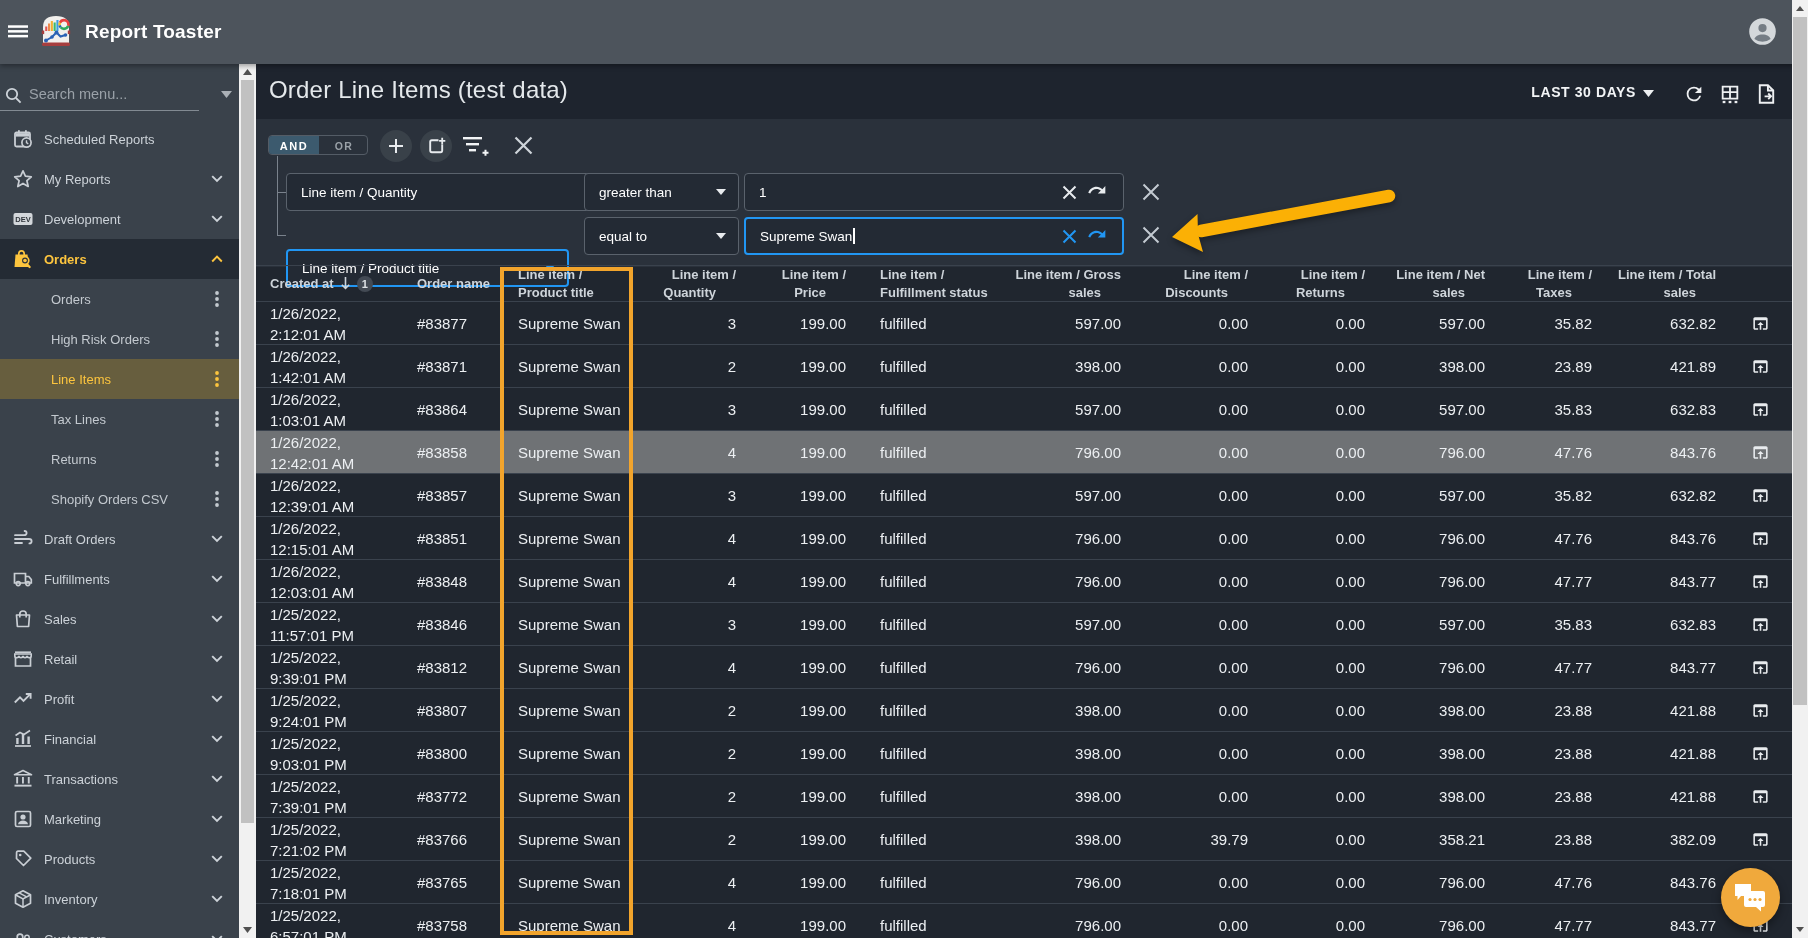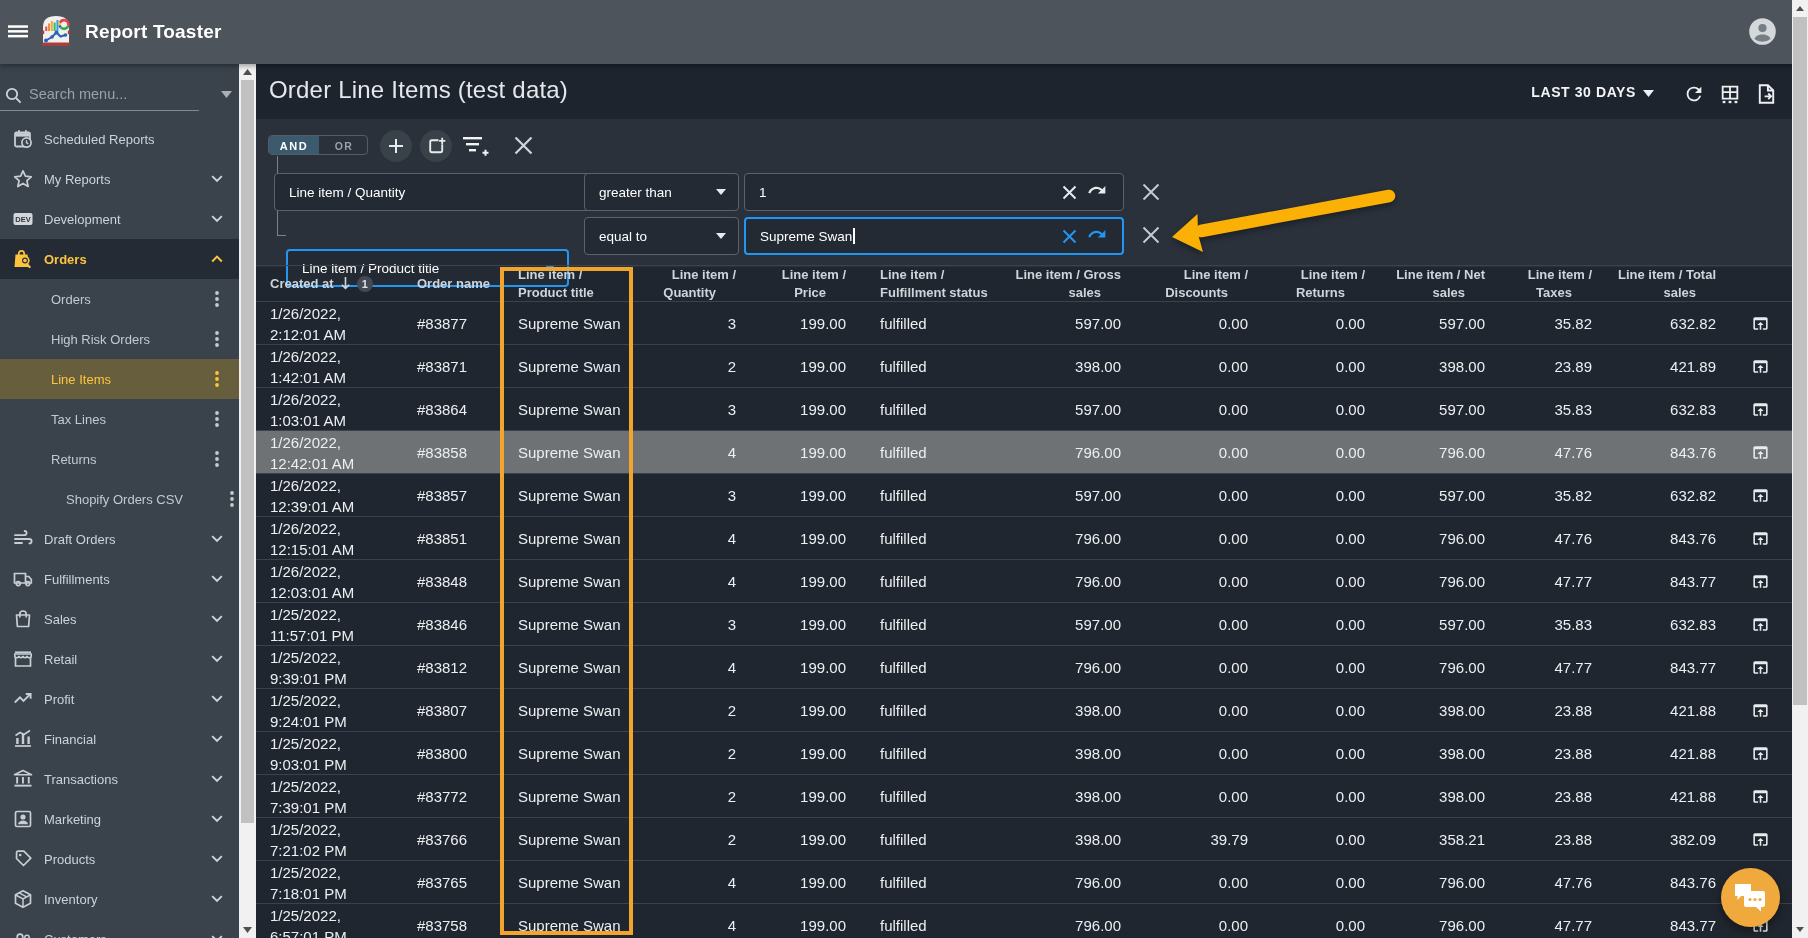--- a/index.html
+++ b/index.html
@@ -165,21 +165,21 @@
         </svg>
       </div>
 <div class="mitem" style="top:375px;">
         <div class="stext">Returns</div>
         <svg class="kebab" viewBox="0 0 4 16">
           <circle cx="2" cy="2" r="1.9" fill="#c3c9cf"></circle>
           <circle cx="2" cy="8" r="1.9" fill="#c3c9cf"></circle>
           <circle cx="2" cy="14" r="1.9" fill="#c3c9cf"></circle>
         </svg>
       </div>
-<div class="mitem" style="top:415px;margin-left:15px;">
+<div class="mitem" style="top:415px;">
         <div class="stext">Shopify Orders CSV</div>
         <svg class="kebab" viewBox="0 0 4 16">
           <circle cx="2" cy="2" r="1.9" fill="#c3c9cf"></circle>
           <circle cx="2" cy="8" r="1.9" fill="#c3c9cf"></circle>
           <circle cx="2" cy="14" r="1.9" fill="#c3c9cf"></circle>
         </svg>
       </div>
 <div class="mitem" style="top:455px;text-decoration:underline;">
         <svg class="micon" viewBox="0 0 20 20">
           <path d="M2 6.2 L11 6.2 Q13.6 6.2 13.6 4 Q13.6 2 11.6 2" fill="none" stroke="#c9ced4" stroke-width="1.8" stroke-linecap="round"></path>
@@ -374,21 +374,21 @@
   <path d="M19.5 16.8 L25.5 16.8 M22.5 13.8 L22.5 19.8" stroke="#f2f4f6" stroke-width="2"></path>
 </svg>
 <svg class="abs" style="left:258px;top:17px" width="19" height="19" viewBox="0 0 19 19">
           <path d="M1.5 1.5 L17.5 17.5 M17.5 1.5 L1.5 17.5" stroke="#cfd5da" stroke-width="2.2"></path>
         </svg>
 
 <div class="abs" style="left:21px;top:37px;width:1px;height:79px;background:#7a828c;"></div>
 <div class="abs" style="left:21px;top:73px;width:9px;height:1px;background:#7a828c;"></div>
 <div class="abs" style="left:21px;top:116px;width:9px;height:1px;background:#7a828c;"></div>
 
-<div class="ffield" style="left:18px;top:54px;width:335px;">
+<div class="ffield" style="left:30px;top:54px;width:335px;">
           <div class="flabel">Line item / Quantity</div>
           <svg class="fcaret" viewBox="0 0 10 6">
             <path d="M0 0 L10 0 L5 6 Z" fill="#e8ebee"></path>
           </svg>
         </div>
 <div class="ffield" style="left:328px;top:54px;width:155px;">
           <div class="flabel">greater than</div>
           <svg class="fcaret" viewBox="0 0 10 6">
             <path d="M0 0 L10 0 L5 6 Z" fill="#e8ebee"></path>
           </svg>

